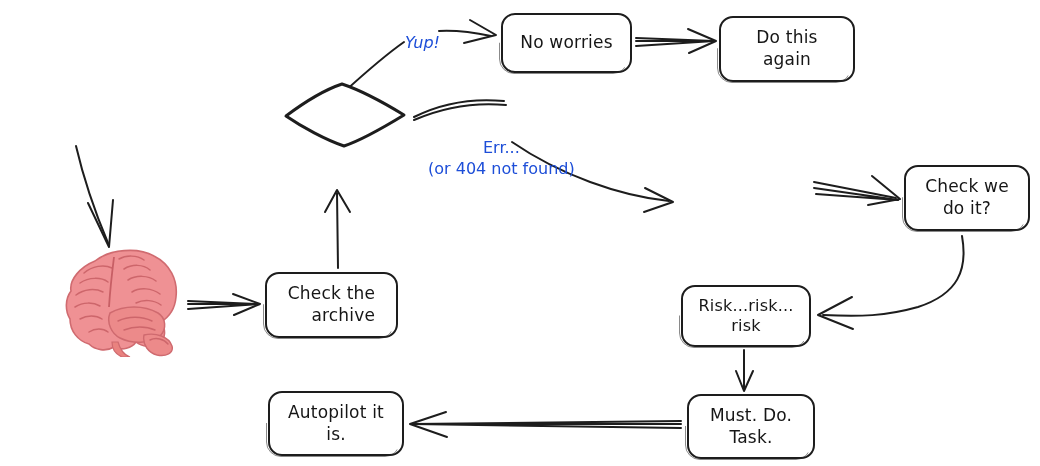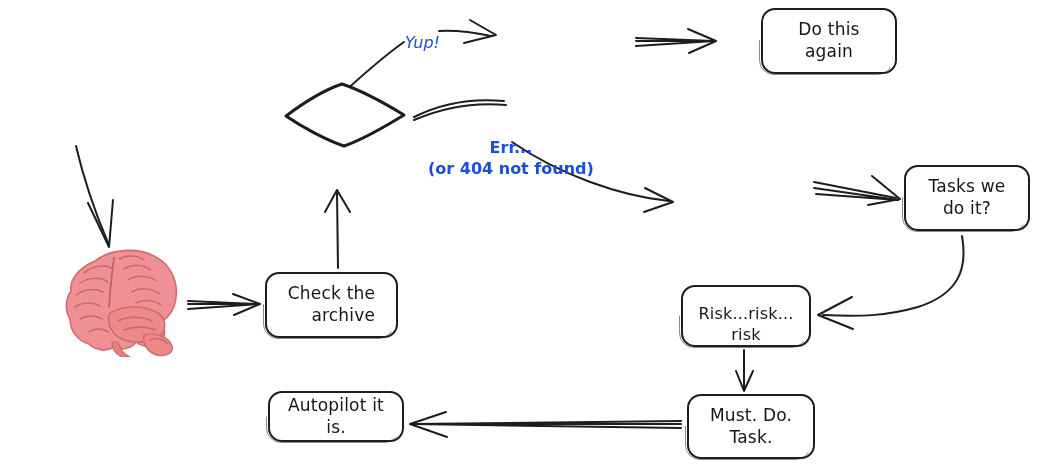--- a/index.html
+++ b/index.html
@@ -190,50 +190,53 @@
 archive</span>
   </div>
 
   <div class="diamond-wrap" style="left:280px; top:80px; width:130px; height:70px;">
     <svg viewBox="0 0 130 70" width="130" height="70" xmlns="http://www.w3.org/2000/svg">
       <path d="M6,36 C22,24 44,10 62,4 C80,10 106,24 124,35
                C106,46 82,60 64,66 C46,60 22,47 6,36 Z" fill="#ffffff" stroke="#1d1d1d" stroke-width="3" stroke-linejoin="round"></path>
     </svg>
   </div>
 
-
-  <div class="node" style="left:719px; top:8px; width:136px; height:66px;margin-left:42px;">
+  <div class="node" style="left:501px; top:13px; width:131px; height:60px;">
+    <span class="node-text">No worries</span>
+  </div>
+
+  <div class="node" style="left:719px; top:16px; width:136px; height:66px;">
     <span class="node-text">Do this
 again</span>
   </div>
 
 
   <div class="node" style="left:904px; top:165px; width:126px; height:66px;">
-    <span class="node-text">Tasks we
+    <span class="node-text">Check we
 do it?</span>
   </div>
 
-  <div class="node" style="left:681px; top:285px; width:130px; height:62px; font-size:16px;align-items:flex-end;">
+  <div class="node" style="left:681px; top:285px; width:130px; height:62px; font-size:16px;">
     <span class="node-text">Risk...risk...
 risk</span>
   </div>
 
   <div class="node" style="left:687px; top:394px; width:128px; height:65px;">
     <span class="node-text">Must. Do.
 Task.</span>
   </div>
 
-  <div class="node" style="left:268px; top:391px; width:136px; height:51px;justify-content:center;">
+  <div class="node" style="left:268px; top:391px; width:136px; height:65px;justify-content:center;">
     <span class="node-text">Autopilot it
 is.</span>
   </div>
 
 
   <div class="free-label" style="left:405px; top:12px; font-style:italic;">
     <span>Yup!</span>
   </div>
 
-  <div class="free-label" style="left:428px; top:117px; text-align:center;font-weight:bold;">
+  <div class="free-label" style="left:428px; top:117px; text-align:center;">
     <span>Err...
 (or 404 not found)</span>
   </div>
 
 </div>
 
 </body></html>

